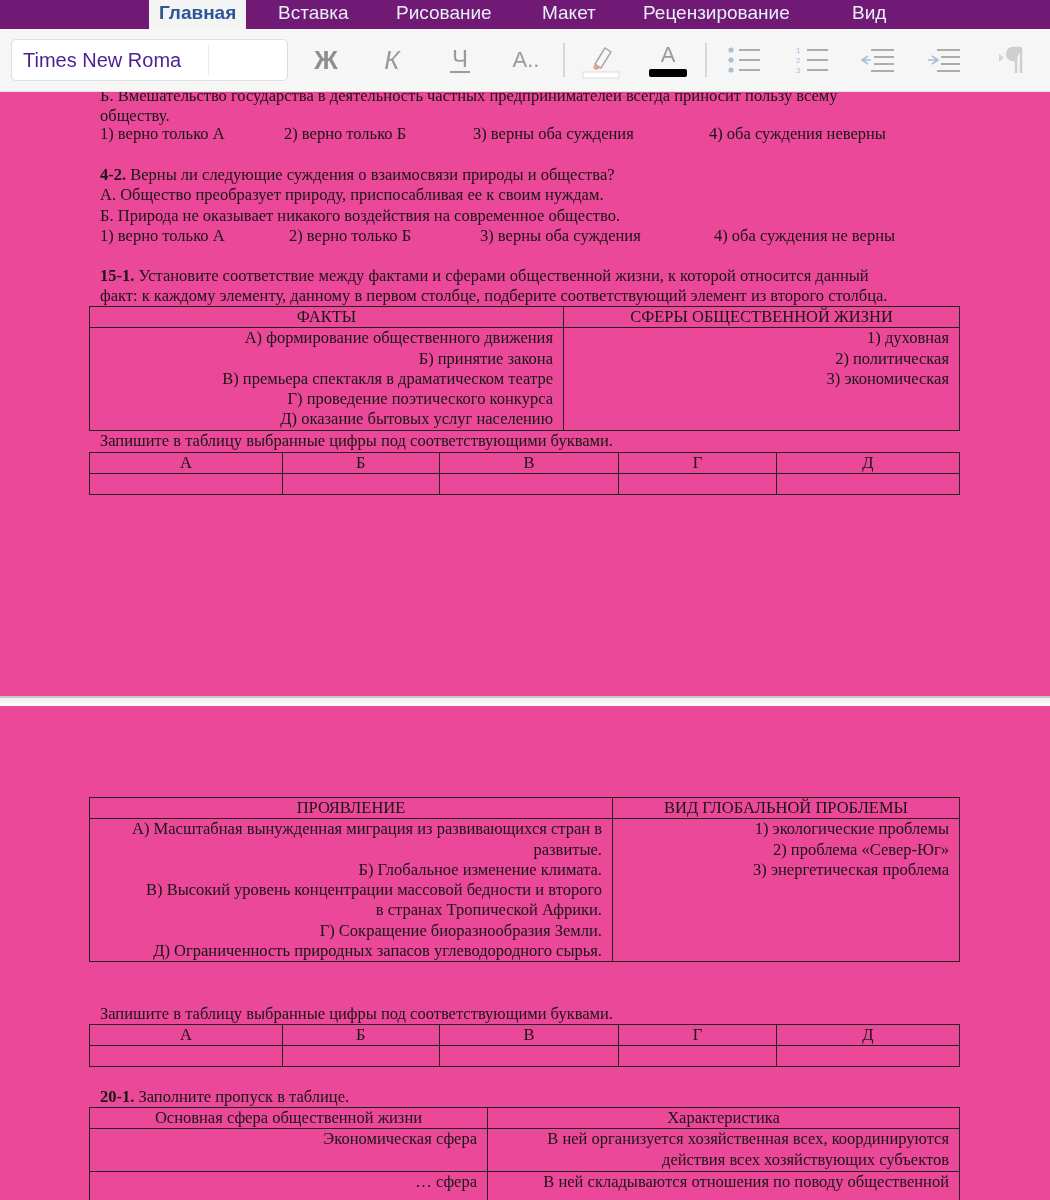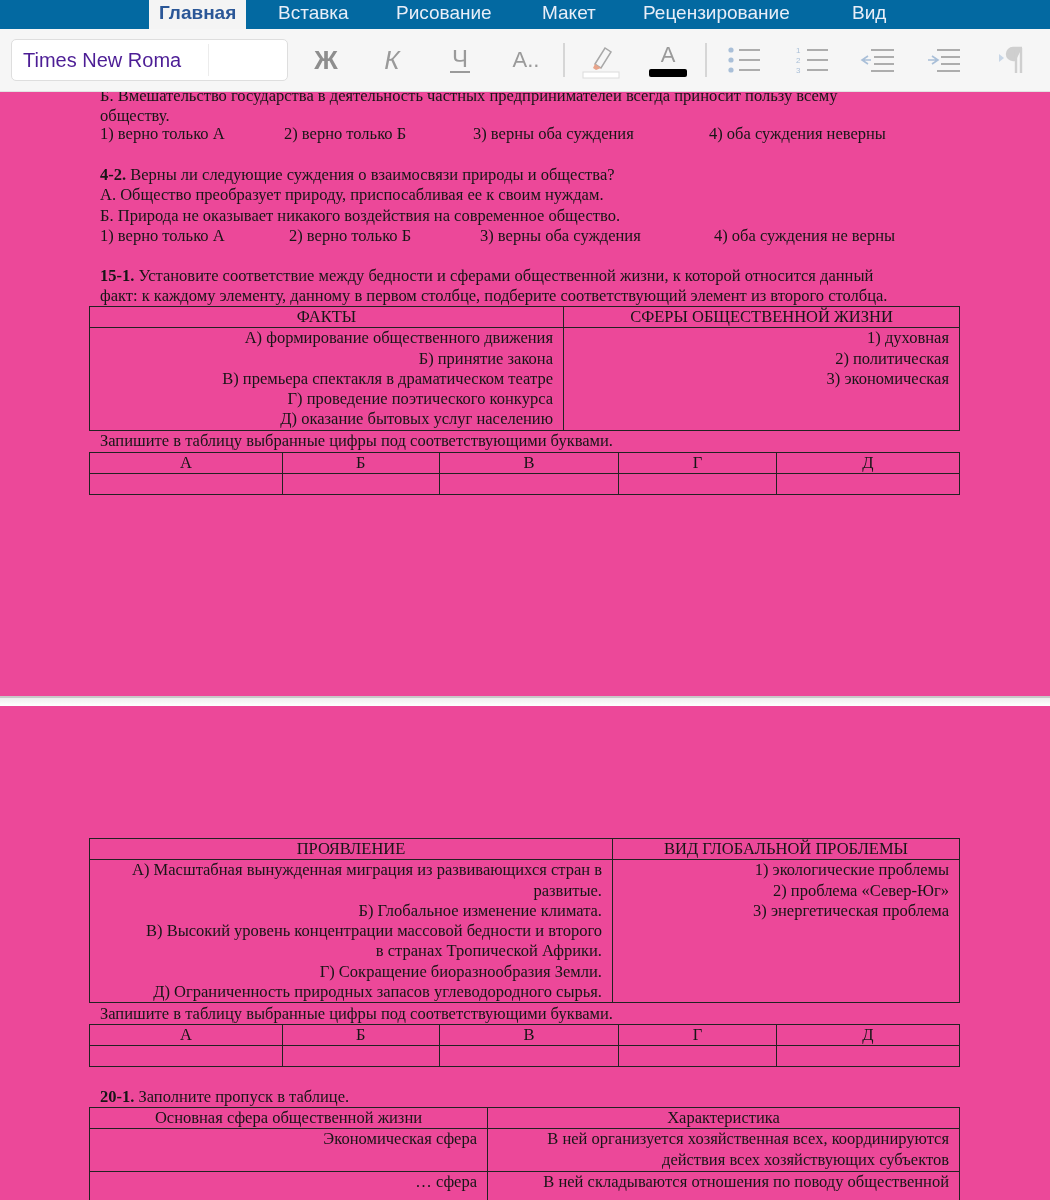--- a/index.html
+++ b/index.html
@@ -1,20 +1,20 @@
 <!DOCTYPE html>
 <html><head>
 <meta charset="utf-8">
 <style>
   * { box-sizing: border-box; margin: 0; padding: 0; }
   html, body { width: 1050px; height: 1200px; overflow: hidden; background: #ffffff; }
   body { position: relative; font-family: "Liberation Serif", serif; color: #111; }
 
   
-  .tabbar { position: absolute; left: 0; top: 0; width: 1050px; height: 29px; background: #0369a1; }
+  .tabbar { position: absolute; left: 0; top: 0; width: 1050px; height: 29px; background: #701a75; }
   .tab { position: absolute; top: 0; height: 29px; line-height: 25px; font-family: "Liberation Sans", sans-serif; font-size: 19px; color: #e8eef8; white-space: nowrap; }
   .tab.active { background: #f4f4f4; color: #2b5797; font-weight: bold; padding: 0 10px; }
 
   
   .toolbar { position: absolute; left: 0; top: 29px; width: 1050px; height: 63px; background: #f6f6f6; border-bottom: 1px solid #e2e2e2; }
   .font-box { position: absolute; left: 11px; top: 10px; width: 277px; height: 42px; background: #fff; border: 1px solid #dedede; border-radius: 5px; }
   .font-input { position: absolute; left: 0; top: 0; width: 196px; height: 40px; border: none; background: transparent; font-family: "Liberation Sans", sans-serif; font-size: 20px; color: #4c1d95; padding-left: 11px; outline: none; }
   .font-sep { position: absolute; left: 196px; top: 4px; width: 1px; height: 32px; background: #ececec; }
   .tb-btn { position: absolute; top: 10px; height: 42px; display: flex; align-items: center; justify-content: center; color: #9a9a9a; font-family: "Liberation Sans", sans-serif; }
   .tb-sep { position: absolute; top: 14px; width: 2px; height: 34px; background: #d6d6d6; }
@@ -136,21 +136,21 @@
   <div class="opt" style="left:709px;top:32px;">4) оба суждения неверны</div>
 
   <div class="line" style="top:73px;"><b>4-2.</b><span> Верны ли следующие суждения о взаимосвязи природы и общества?</span></div>
   <div class="line" style="top:93px;">А. Общество преобразует природу, приспосабливая ее к своим нуждам.</div>
   <div class="line" style="top:114px;">Б. Природа не оказывает никакого воздействия на современное общество.</div>
   <div class="opt" style="left:100px;top:134px;">1) верно только А</div>
   <div class="opt" style="left:289px;top:134px;">2) верно только Б</div>
   <div class="opt" style="left:480px;top:134px;">3) верны оба суждения</div>
   <div class="opt" style="left:714px;top:134px;">4) оба суждения не верны</div>
 
-  <div class="line" style="top:174px;"><b>15-1.</b><span> Установите соответствие между бедности и сферами общественной жизни, к которой относится данный</span></div>
+  <div class="line" style="top:174px;"><b>15-1.</b><span> Установите соответствие между фактами и сферами общественной жизни, к которой относится данный</span></div>
   <div class="line" style="top:194px;">факт: к каждому элементу, данному в первом столбце, подберите соответствующий элемент из второго столбца.</div>
 
   <table class="t" style="left:89px;top:214px;width:871px;">
     <tbody>
         <tr style="height:21px;">
       <th style="width:474px;text-align:center;">ФАКТЫ</th>
       <th>СФЕРЫ ОБЩЕСТВЕННОЙ ЖИЗНИ</th>
     </tr>
     <tr style="height:102px;">
       <td class="cell-list">
@@ -187,21 +187,21 @@
       <td></td>
       <td></td>
     </tr>
   </tbody>
     </table>
 
   <div class="page-break"></div>
   <div class="page-break-shadow"></div>
 
 
-  <table class="t" style="left:89px;top:746px;width:871px;padding-left:28px;">
+  <table class="t" style="left:89px;top:705px;width:871px;padding-left:28px;">
     <tbody>
         <tr style="height:21px;">
       <th style="width:523px;">ПРОЯВЛЕНИЕ</th>
       <th>ВИД ГЛОБАЛЬНОЙ ПРОБЛЕМЫ</th>
     </tr>
     <tr style="height:143px;">
       <td class="cell-list">
         <div>А) Масштабная вынужденная миграция из развивающихся стран в</div>
         <div>развитые.</div>
         <div>Б) Глобальное изменение климата.</div>

